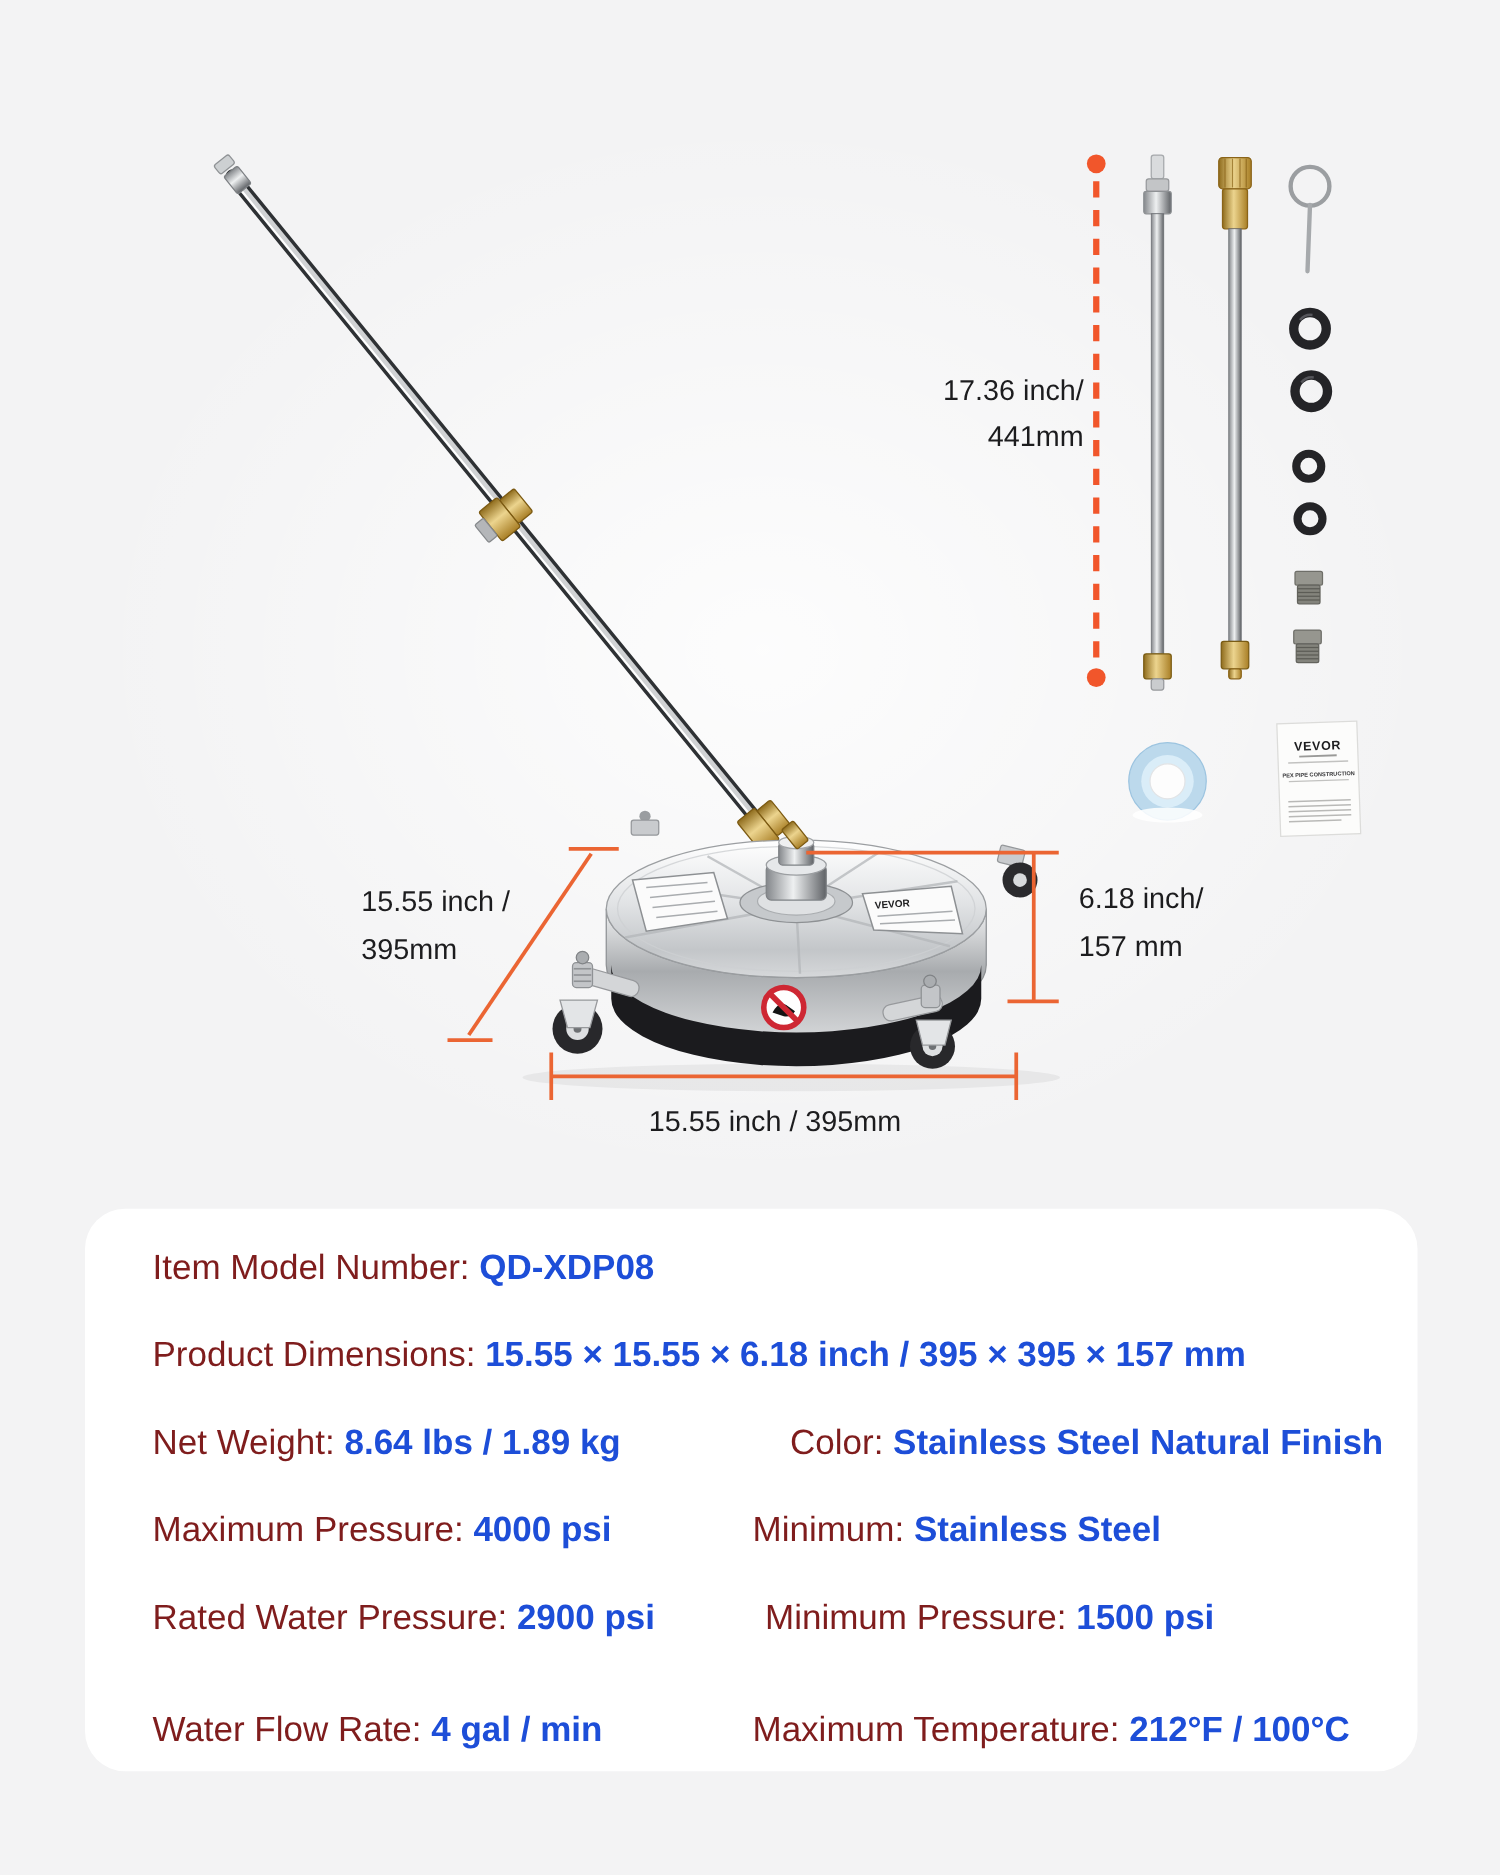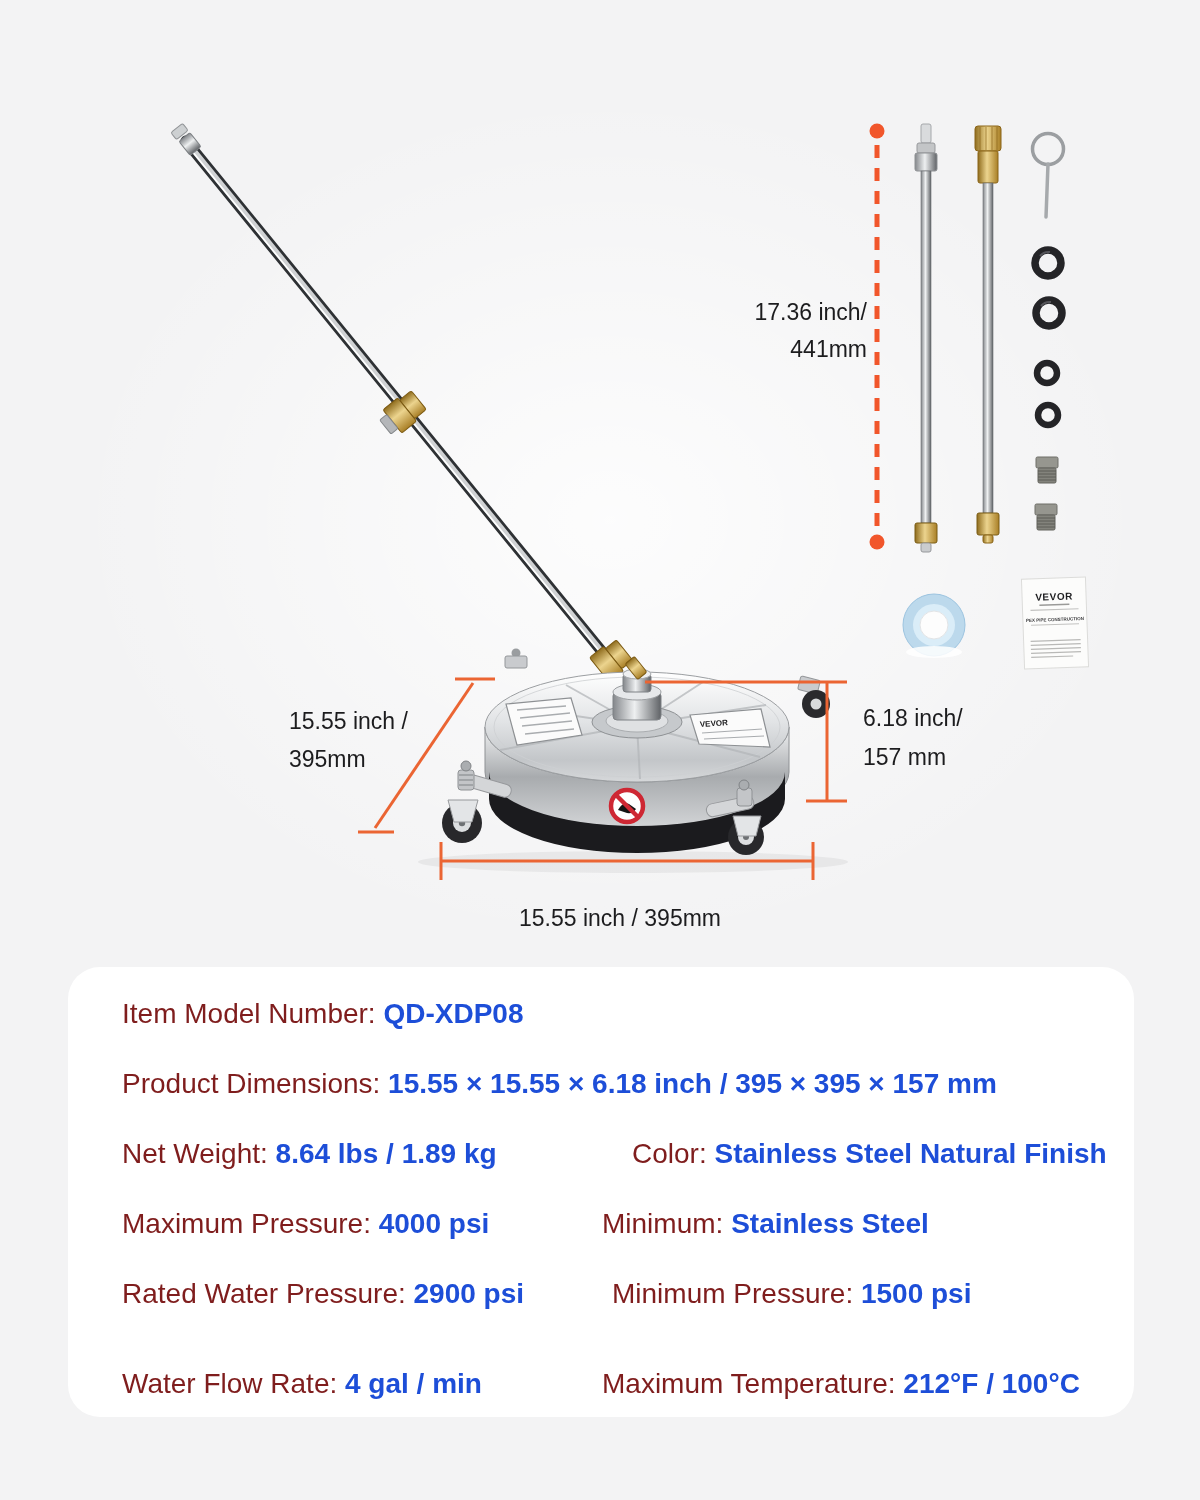--- a/index.html
+++ b/index.html
@@ -15,21 +15,21 @@
   .dim-label{
     position:absolute;
     font-size:23px;line-height:38px;
     color:#1c1c1e;letter-spacing:0;
     white-space:nowrap;
   }
   .dim-label .l2{display:block;}
   #lbl-wand{right:333px;top:294px;text-align:right;line-height:37px;}
   #lbl-left{left:289px;top:702px;text-align:left;}
   #lbl-right{left:835px;top:699px;text-align:left;line-height:39px;margin-left:28px;}
-  #lbl-bottom{left:410px;top:878px;width:420px;text-align:center;margin-top:21px;}
+  #lbl-bottom{left:410px;top:878px;width:420px;text-align:center;}
   
   #spec-card{
     position:absolute;left:68px;top:967px;width:1066px;height:450px;
     background:#ffffff;border-radius:32px;
   }
   .row{position:absolute;left:0;width:100%;height:36px;}
   .cell{position:absolute;white-space:nowrap;font-size:28px;line-height:34px;}
   .cell .lbl{color:#7f1d1d;font-weight:400;}
   .cell .val{color:#1d4ed8;font-weight:700;}
 </style>

